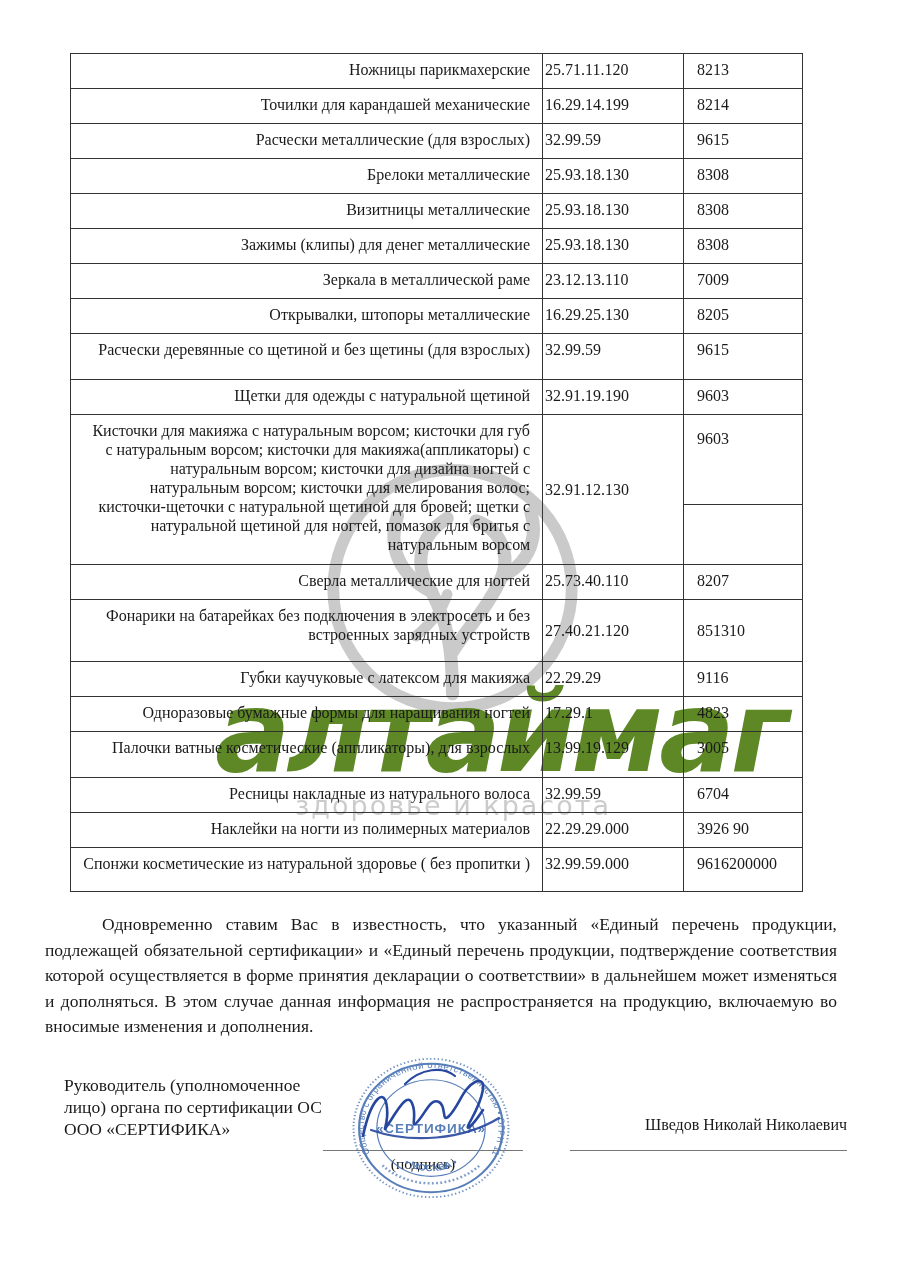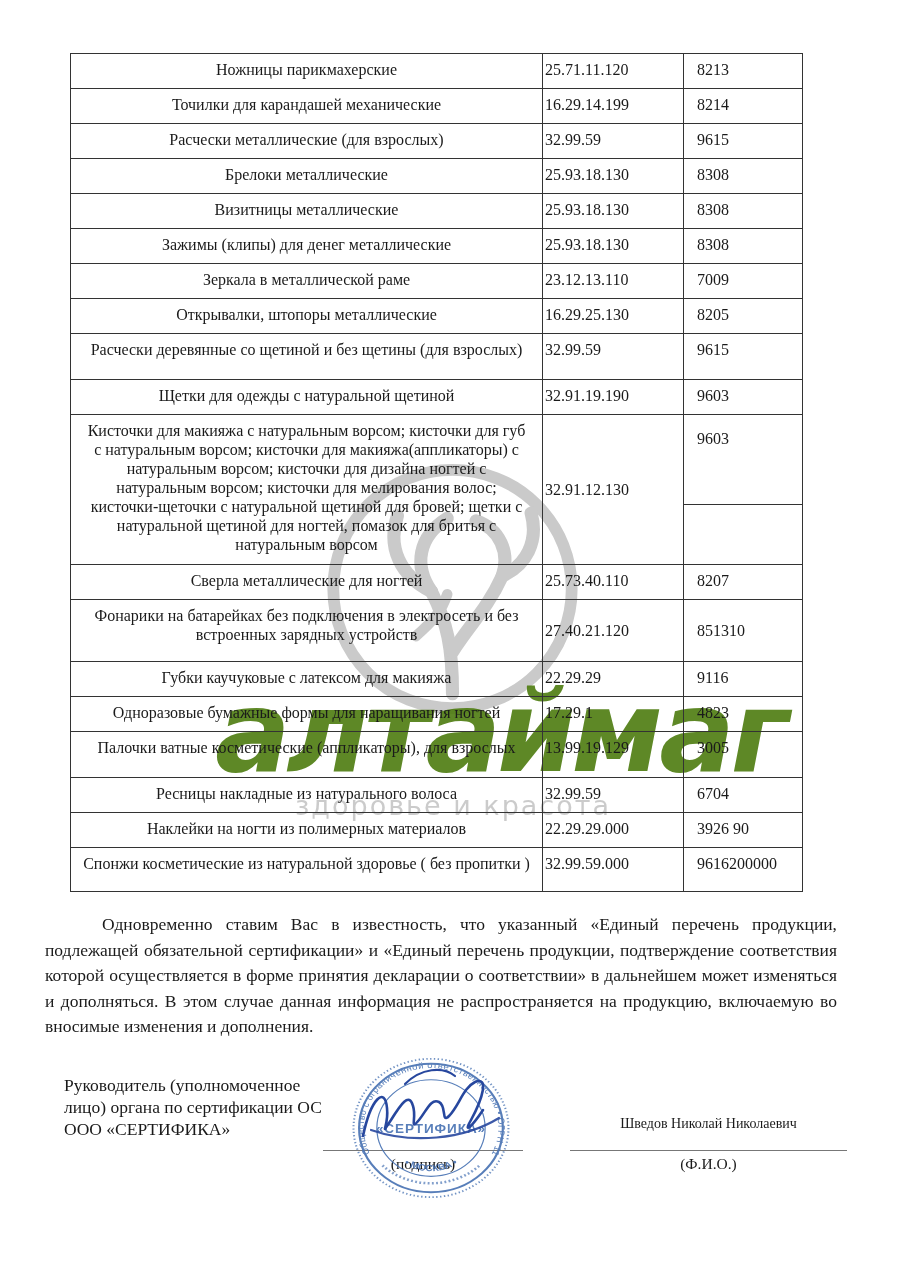--- a/index.html
+++ b/index.html
@@ -33,21 +33,21 @@
     border:1.5px solid #333;vertical-align:top;
     font-size:16px;line-height:19px;padding:6px 4px 2px 4px;
     overflow:hidden;
   }
   .doc-table tr{height:35px;}
   .doc-table tr:nth-child(9){height:46px;padding-left:34px;}
   .doc-table tr:nth-child(11){height:150px;}
   .doc-table tr:nth-child(13){height:62px;}
   .doc-table tr:nth-child(16){height:46px;}
   .doc-table tr:nth-child(19){height:44px;}
-  .doc-table td.c-name{text-align:center;padding-left:12px;padding-right:12px;}
+  .doc-table td.c-name{text-align:right;padding-left:12px;padding-right:12px;}
   .doc-table td.c-code{padding-left:2px;}
   .doc-table td.c-tn{padding-left:13px;}
   .doc-table tr:nth-child(11) td.c-code,
   .doc-table tr:nth-child(13) td.c-code,
   .doc-table tr:nth-child(13) td.c-tn{vertical-align:middle;padding-top:2px;}
   .doc-table td.c-tn.split{padding:0;}
   .split-top{height:90px;border-bottom:1.5px solid #333;box-sizing:border-box;padding:14px 0 0 13px;}
   .split-bottom{height:56px;}
 
   
@@ -65,21 +65,21 @@
   .sign-line-left{left:323px;top:1150px;width:200px;}
   .sign-line-right{left:570px;top:1150px;width:277px;}
   .sign-caption{
     position:absolute;z-index:1;text-align:center;
     font-size:15.5px;line-height:18px;
   }
   .sign-caption-left{left:323px;top:1155px;width:200px;}
   .sign-caption-right{left:570px;top:1155px;width:277px;}
   .fio-name{
     position:absolute;left:570px;top:1116px;width:277px;z-index:1;
-    font-size:14px;text-align:center;white-space:nowrap;
+    font-size:16px;text-align:right;white-space:nowrap;
   }
 
   
   .stamp{position:absolute;left:347px;top:1053px;width:168px;height:150px;z-index:2;opacity:.92;}
   .autograph{position:absolute;left:350px;top:1058px;width:162px;height:100px;z-index:3;}
 </style>
 </head>
 <body>
 
 <div class="page">
@@ -227,21 +227,20 @@
 
   <p class="notice">Одновременно ставим Вас в известность, что указанный «Единый перечень продукции, подлежащей обязательной сертификации» и «Единый перечень продукции, подтверждение соответствия которой осуществляется в форме принятия декларации о соответствии» в дальнейшем может изменяться и дополняться. В этом случае данная информация не распространяется на продукцию, включаемую во вносимые изменения и дополнения.</p>
 
   <div class="role-label">Руководитель (уполномоченное лицо) органа по сертификации ОС ООО «СЕРТИФИКА»</div>
 
   <div class="sign-line sign-line-left"></div>
   <div class="sign-caption sign-caption-left">(подпись)</div>
 
   <div class="fio-name">Шведов Николай Николаевич</div>
   <div class="sign-line sign-line-right"></div>
-  <div class="sign-caption sign-caption-right">(Ф.И.О.)</div>
 
   <svg class="stamp" viewBox="0 0 180 180" preserveAspectRatio="none" fill="none" font-family="Liberation Sans, sans-serif">
     <circle cx="90" cy="90" r="77" stroke="#4a74b4" stroke-width="2.4"></circle>
     <circle cx="90" cy="90" r="83" stroke="#4a74b4" stroke-width="2.2" stroke-dasharray="1.5,2.6" opacity=".85"></circle>
     <circle cx="90" cy="90" r="58" stroke="#4a74b4" stroke-width="1.3"></circle>
     <path d="M 38,135 A 74 74 0 0 0 142,135" stroke="#4a74b4" stroke-width="3" stroke-dasharray="2,2.5" opacity=".75"></path>
     <defs>
       <path id="ringPath" d="M 24.7,120.4 A 72,72 0 1,1 155.3,120.4"></path>
       <path id="cityPath" d="M 56.6,129.8 A 52,52 0 0,0 123.4,129.8"></path>
     </defs>

